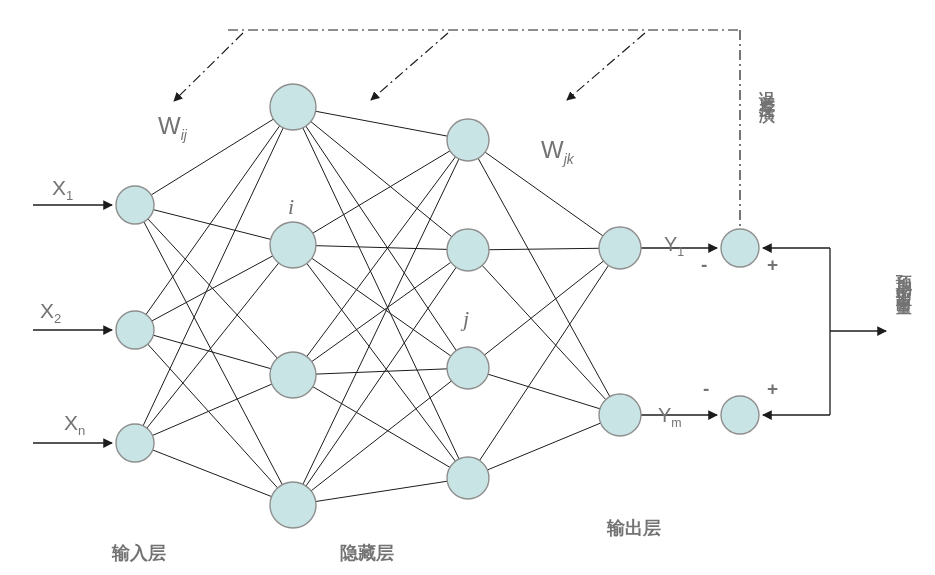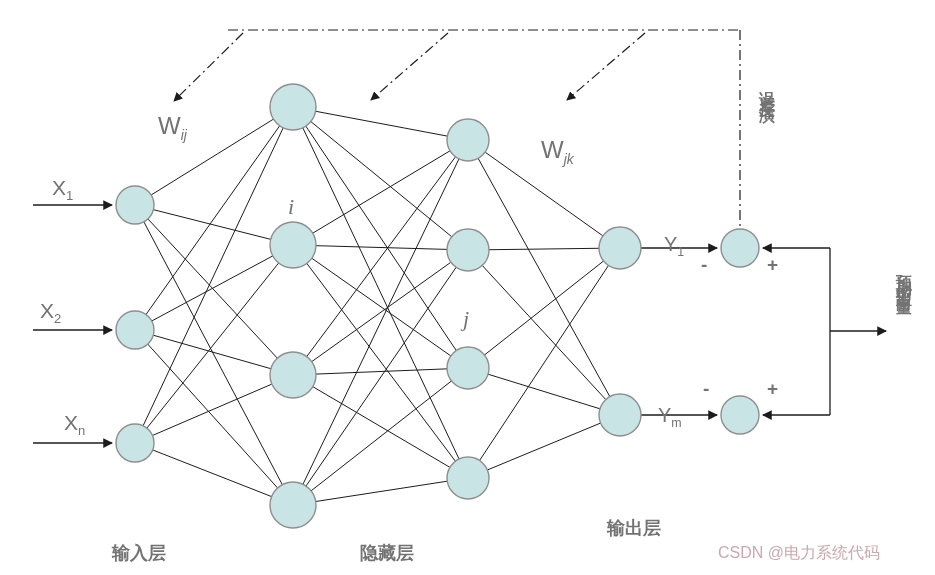--- a/index.html
+++ b/index.html
@@ -116,18 +116,17 @@
 
   <div class="lbl sign" style="left:701px;top:254px">-</div>
   <div class="lbl sign" style="left:767px;top:254px">+</div>
   <div class="lbl sign" style="left:703px;top:378px">-</div>
   <div class="lbl sign" style="left:767px;top:378px">+</div>
 
   <div class="lbl vert" style="left:756px;top:78px">误差反演</div>
   <div class="lbl vert" style="left:893px;top:262px">预期输出向量</div>
 
   <div class="lbl layerlbl" style="left:112px;top:541px">输入层</div>
-  <div class="lbl layerlbl" style="left:360px;top:541px">隐藏层</div>
+  <div class="lbl layerlbl" style="left:340px;top:541px">隐藏层</div>
   <div class="lbl layerlbl" style="left:607px;top:516px">输出层</div>
 
-  <div class="lbl watermark" style="left:718px;top:543px">CSDN @电力系统代码</div>
 
 </div>
 
 </body></html>

